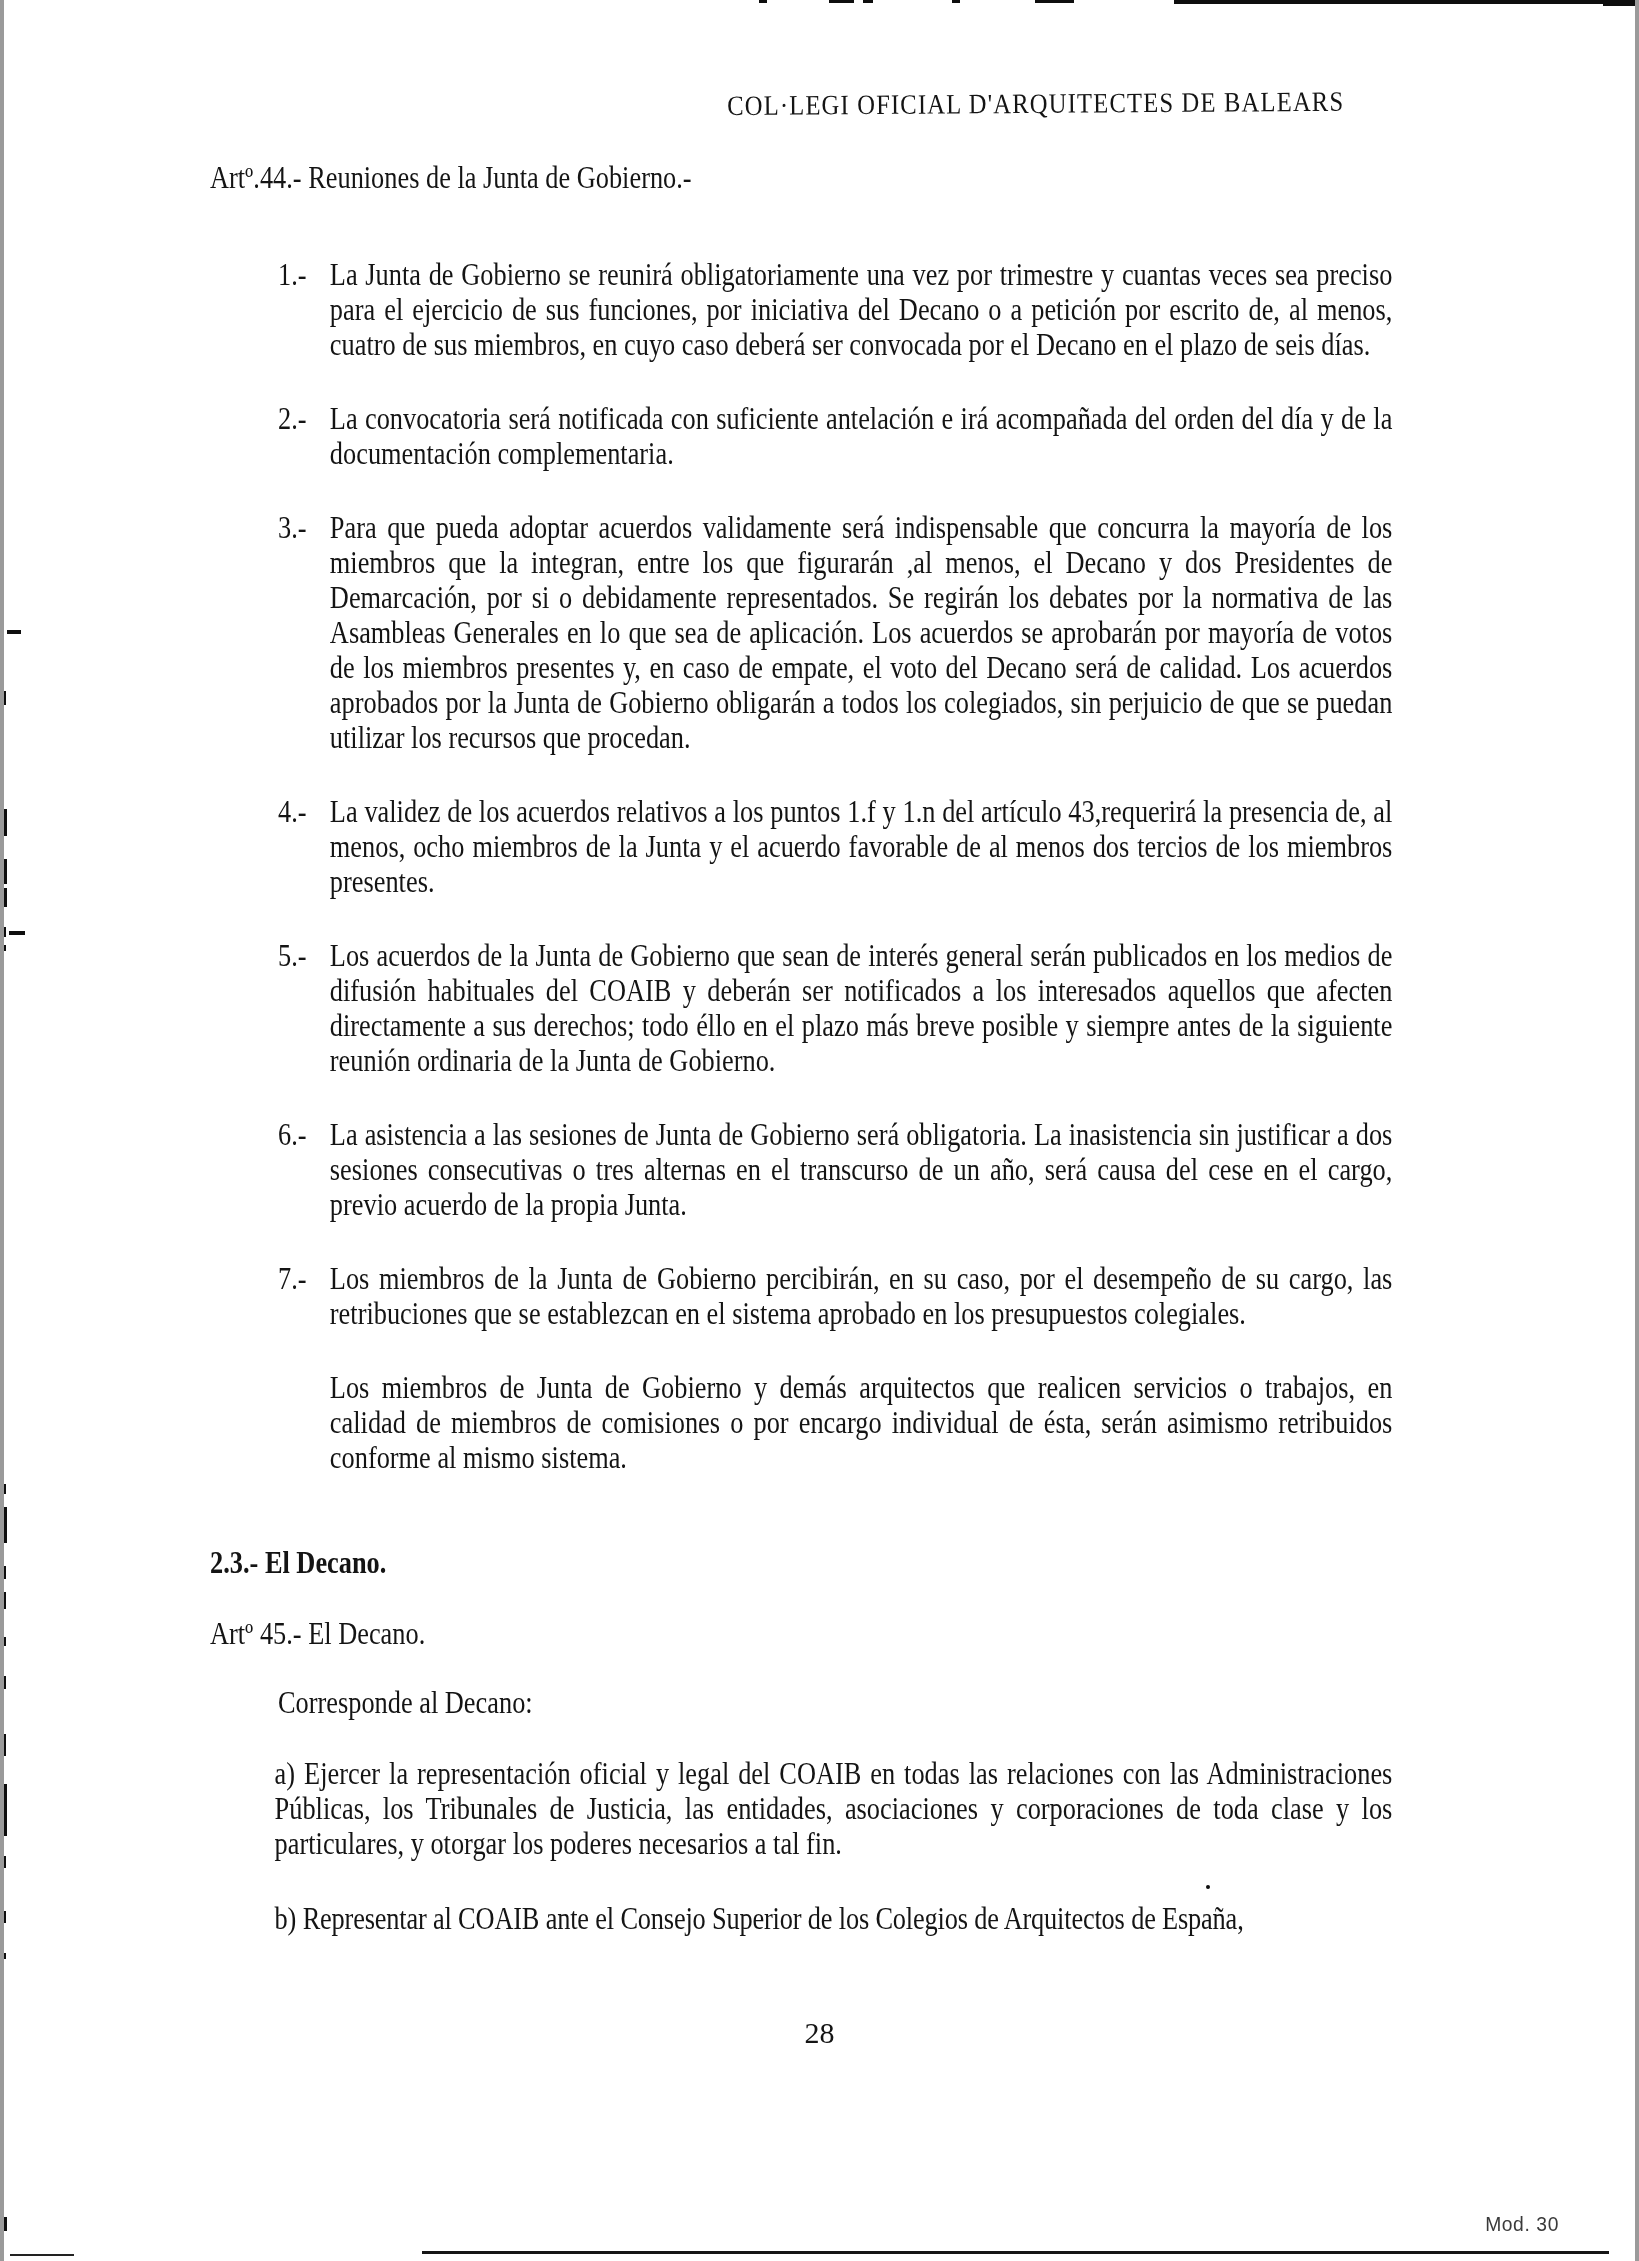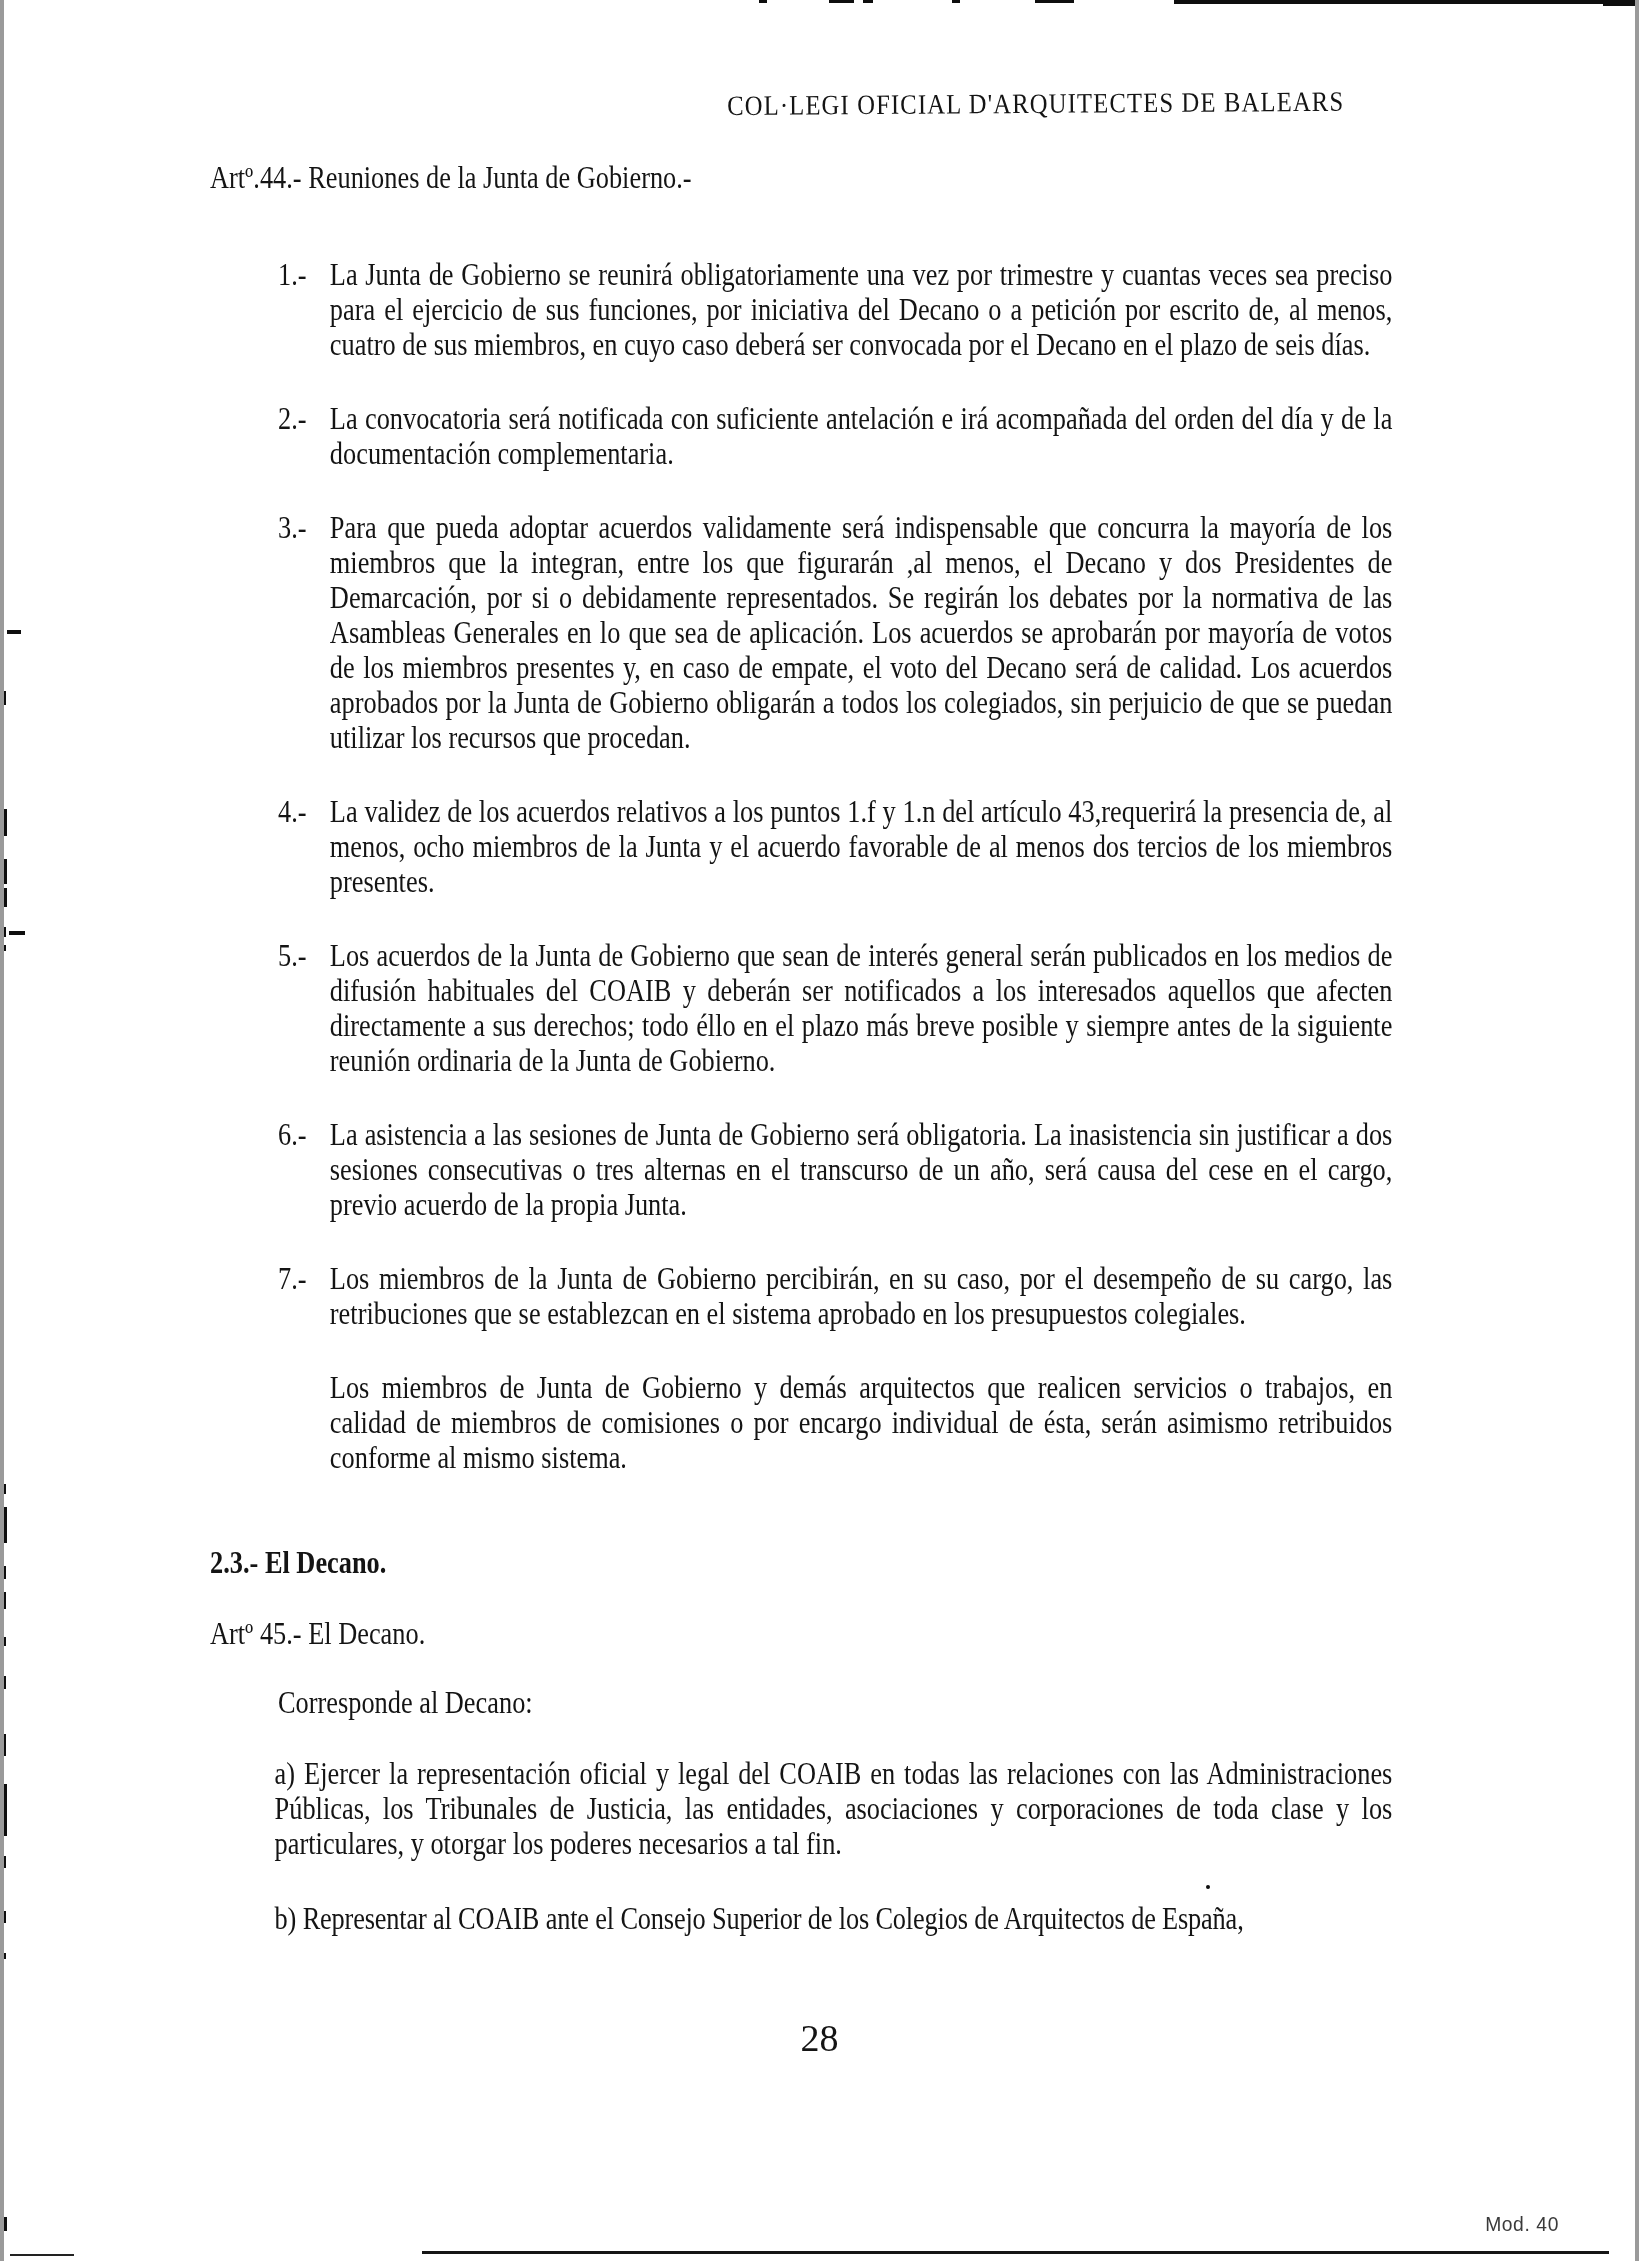--- a/index.html
+++ b/index.html
@@ -25,21 +25,21 @@
   .item { display:flex; margin-bottom:39px; }
   .num { width:61px; flex:none; }
   .txt { flex:1; text-align:justify; }
   .closing { margin-left:141px; text-align:justify; }
   .heading-bold { font-weight:bold; margin-top:70px; }
   .art45-title { margin-top:36px; }
   .intro { margin-top:34px; margin-left:80px; }
   .para { margin-top:36px; margin-left:76px; text-align:justify; }
   .para.b { margin-top:40px; white-space:nowrap; letter-spacing:-0.2px; }
   
-  .page-number { position:absolute; left:0; right:0; top:2016px; text-align:center; font-size:38px; }
+  .page-number { position:absolute; left:0; right:0; top:2016px; text-align:center; font-size:30px; }
   .mod-label {
     position:absolute; right:76px; top:2214px;
     font-family:"Liberation Sans", sans-serif; font-size:19.3px; color:#3a3a3a; letter-spacing:0.6px;
   }
   .rule-bottom { position:absolute; top:2251px; left:418px; width:1187px; height:3.2px; background:#161616; }
   .rule-bottom-left { position:absolute; top:2254px; left:6.4px; width:64px; height:1.9px; background:#222; }
   
   .art { position:absolute; background:#0e0e0e; }
 </style>
 </head>
@@ -128,18 +128,18 @@
     </div>
 
     <div class="para b">
       <span>b)</span>
       <span>Representar al COAIB ante el Consejo Superior de los Colegios de Arquitectos de  España,</span>
     </div>
 
   </div>
 
   <div class="page-number">28</div>
-  <div class="mod-label">Mod. 40</div>
+  <div class="mod-label">Mod. 30</div>
   <div class="rule-bottom"></div>
   <div class="rule-bottom-left"></div>
 
 </div>
 
 
 </body></html>

